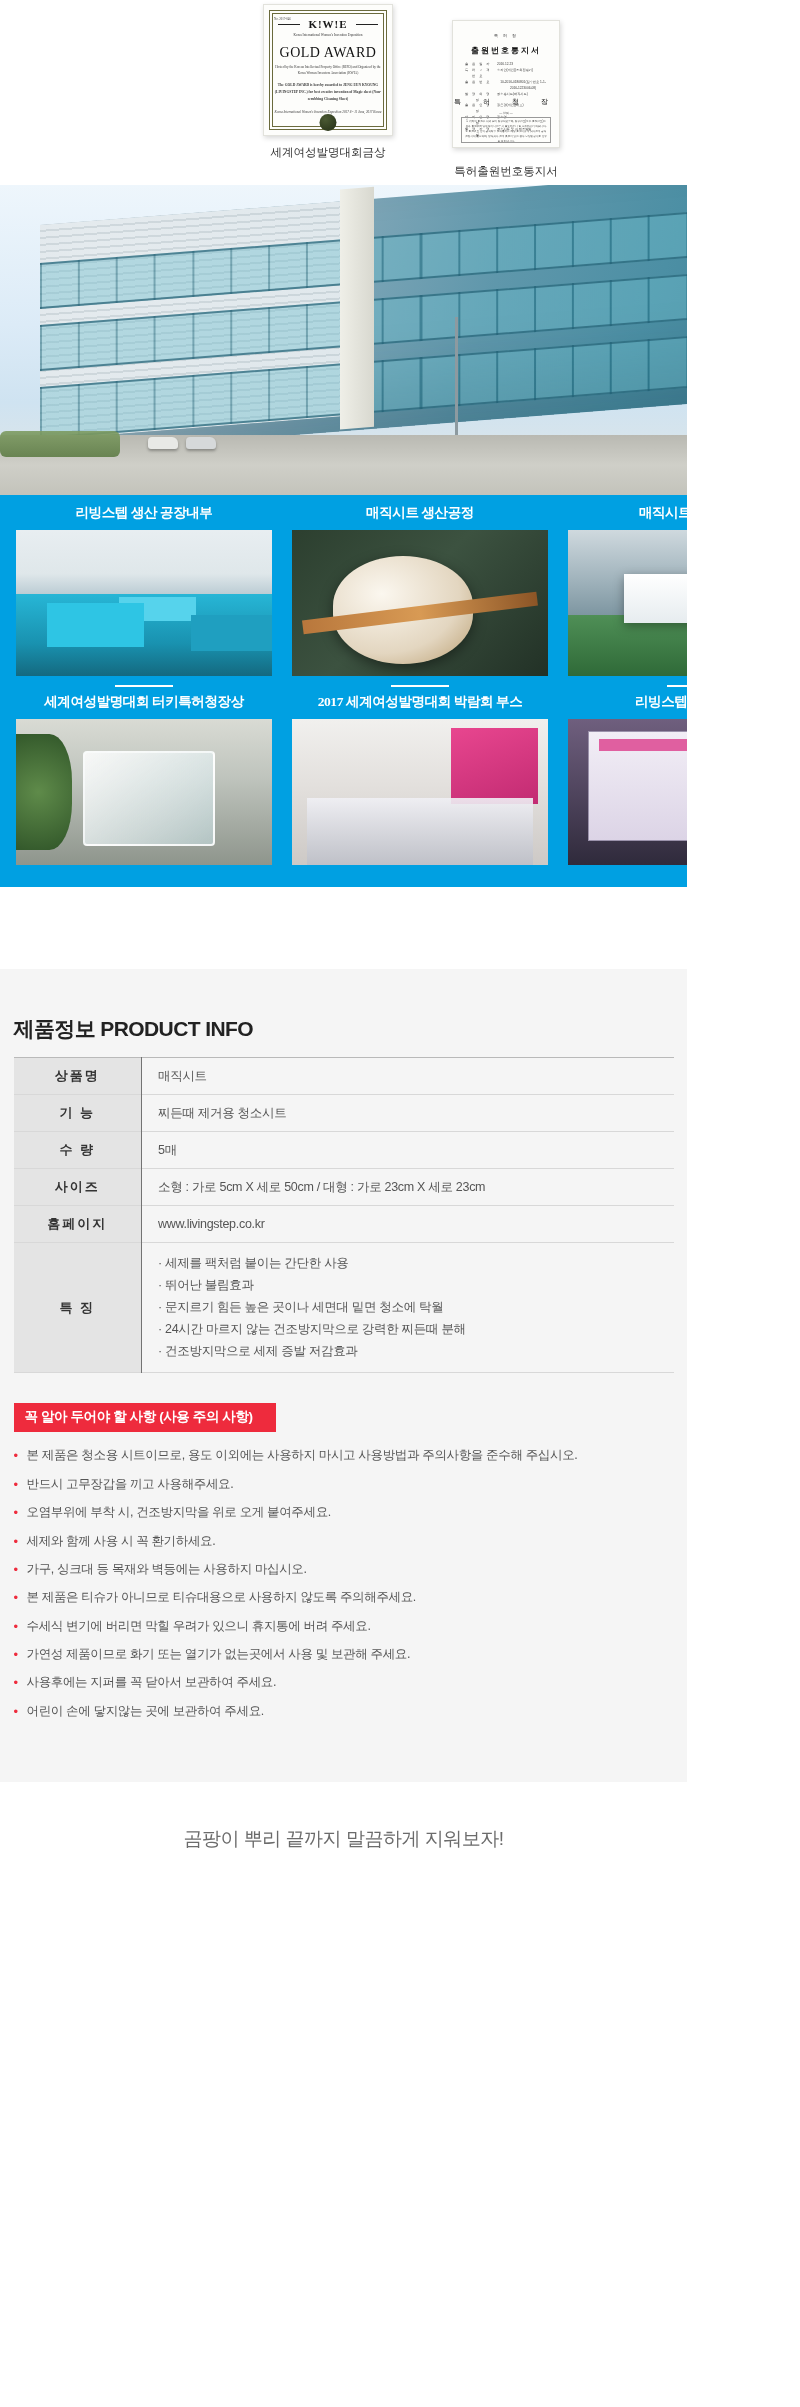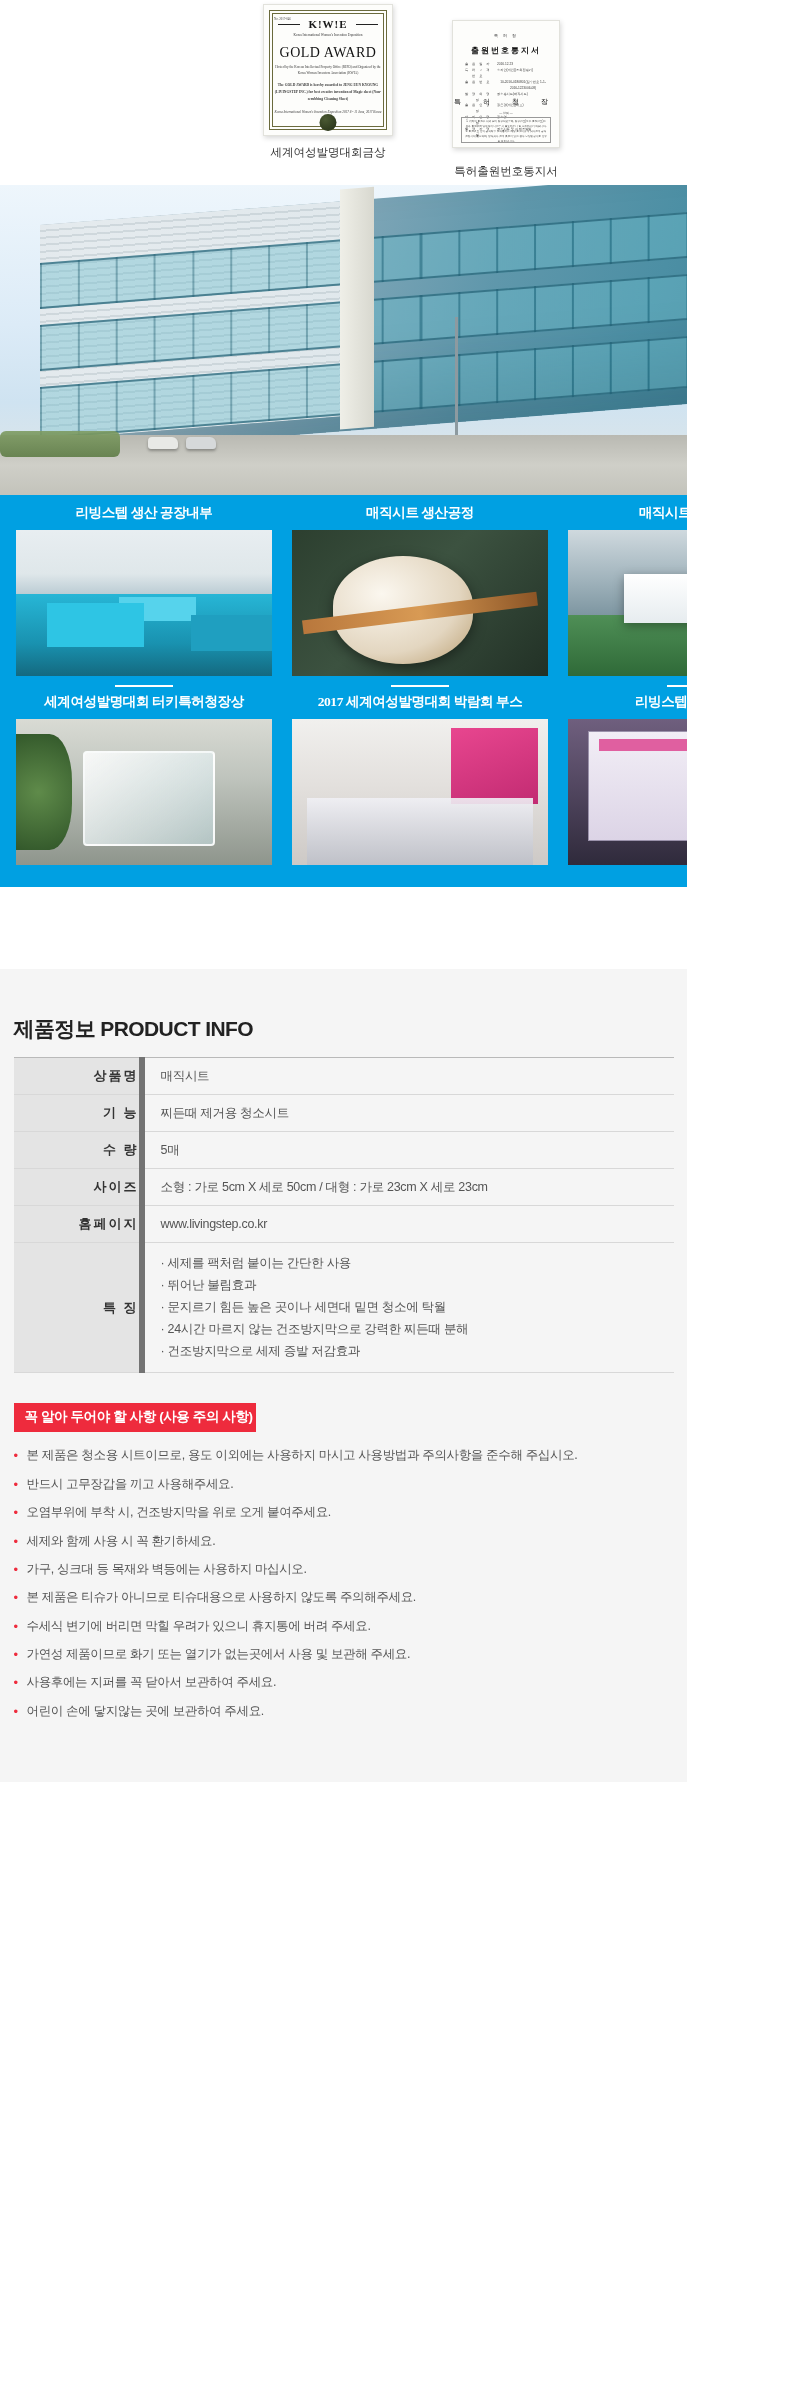--- a/index.html
+++ b/index.html
@@ -272,32 +272,32 @@
   .info-inner { width: 660px; margin: 0 auto; }
   .info-title {
     font-size: 21px; font-weight: bold; color: #222; letter-spacing: -0.6px;
     margin-bottom: 14px;
   }
   table.spec { width: 100%; border-collapse: collapse; }
   table.spec tr { border-bottom: 1px solid #d8d8d8; }
   table.spec tr:first-child { border-top: 1px solid #b9b9b9; }
   table.spec th {
     width: 128px; background: #e4e4e4; color: #333; font-size: 13px;
-    font-weight: bold; padding: 9px 0; text-align: right; letter-spacing: 2px;
-    border-right: 6px solid #737373;
+    font-weight: bold; padding: 9px 0; text-align: center; letter-spacing: 2px;
+    border-right: 1px solid #737373;
   }
   table.spec td {
     padding: 9px 0 9px 16px; font-size: 12.5px; color: #555; letter-spacing: -0.3px;
   }
   table.spec td.feat { padding: 10px 0 10px 16px; }
   .feat-line { font-size: 12.5px; color: #555; line-height: 1.75; letter-spacing: -0.3px; }
 
   .caution-head {
     display: inline-block; background: #ee2b3d; color: #fff;
-    font-size: 13.5px; font-weight: bold; padding: 5px 3px 6px 11px;
+    font-size: 13.5px; font-weight: bold; padding: 5px 23px 6px 11px;
     margin: 30px 0 14px 0; letter-spacing: -0.4px;
   }
   ul.caution { list-style: none; }
   ul.caution li {
     position: relative; padding-left: 13px; font-size: 12.5px; color: #555;
     line-height: 1.55; margin-bottom: 9px; letter-spacing: -0.35px;
   }
   ul.caution li:before {
     content: "•"; position: absolute; left: 0; top: 0; color: #ee2b3d; font-size: 13px;
   }
@@ -495,14 +495,15 @@
         <li>본 제품은 티슈가 아니므로 티슈대용으로 사용하지 않도록 주의해주세요.</li>
         <li>수세식 변기에 버리면 막힐 우려가 있으니 휴지통에 버려 주세요.</li>
         <li>가연성 제품이므로 화기 또는 열기가 없는곳에서 사용 및 보관해 주세요.</li>
         <li>사용후에는 지퍼를 꼭 닫아서 보관하여 주세요.</li>
         <li>어린이 손에 닿지않는 곳에 보관하여 주세요.</li>
       </ul>
 
     </div>
   </section>
 
+  <div class="footer-slogan">곰팡이 뿌리 끝까지 말끔하게 지워보자!</div>
 
 </div>
 
 </body></html>

